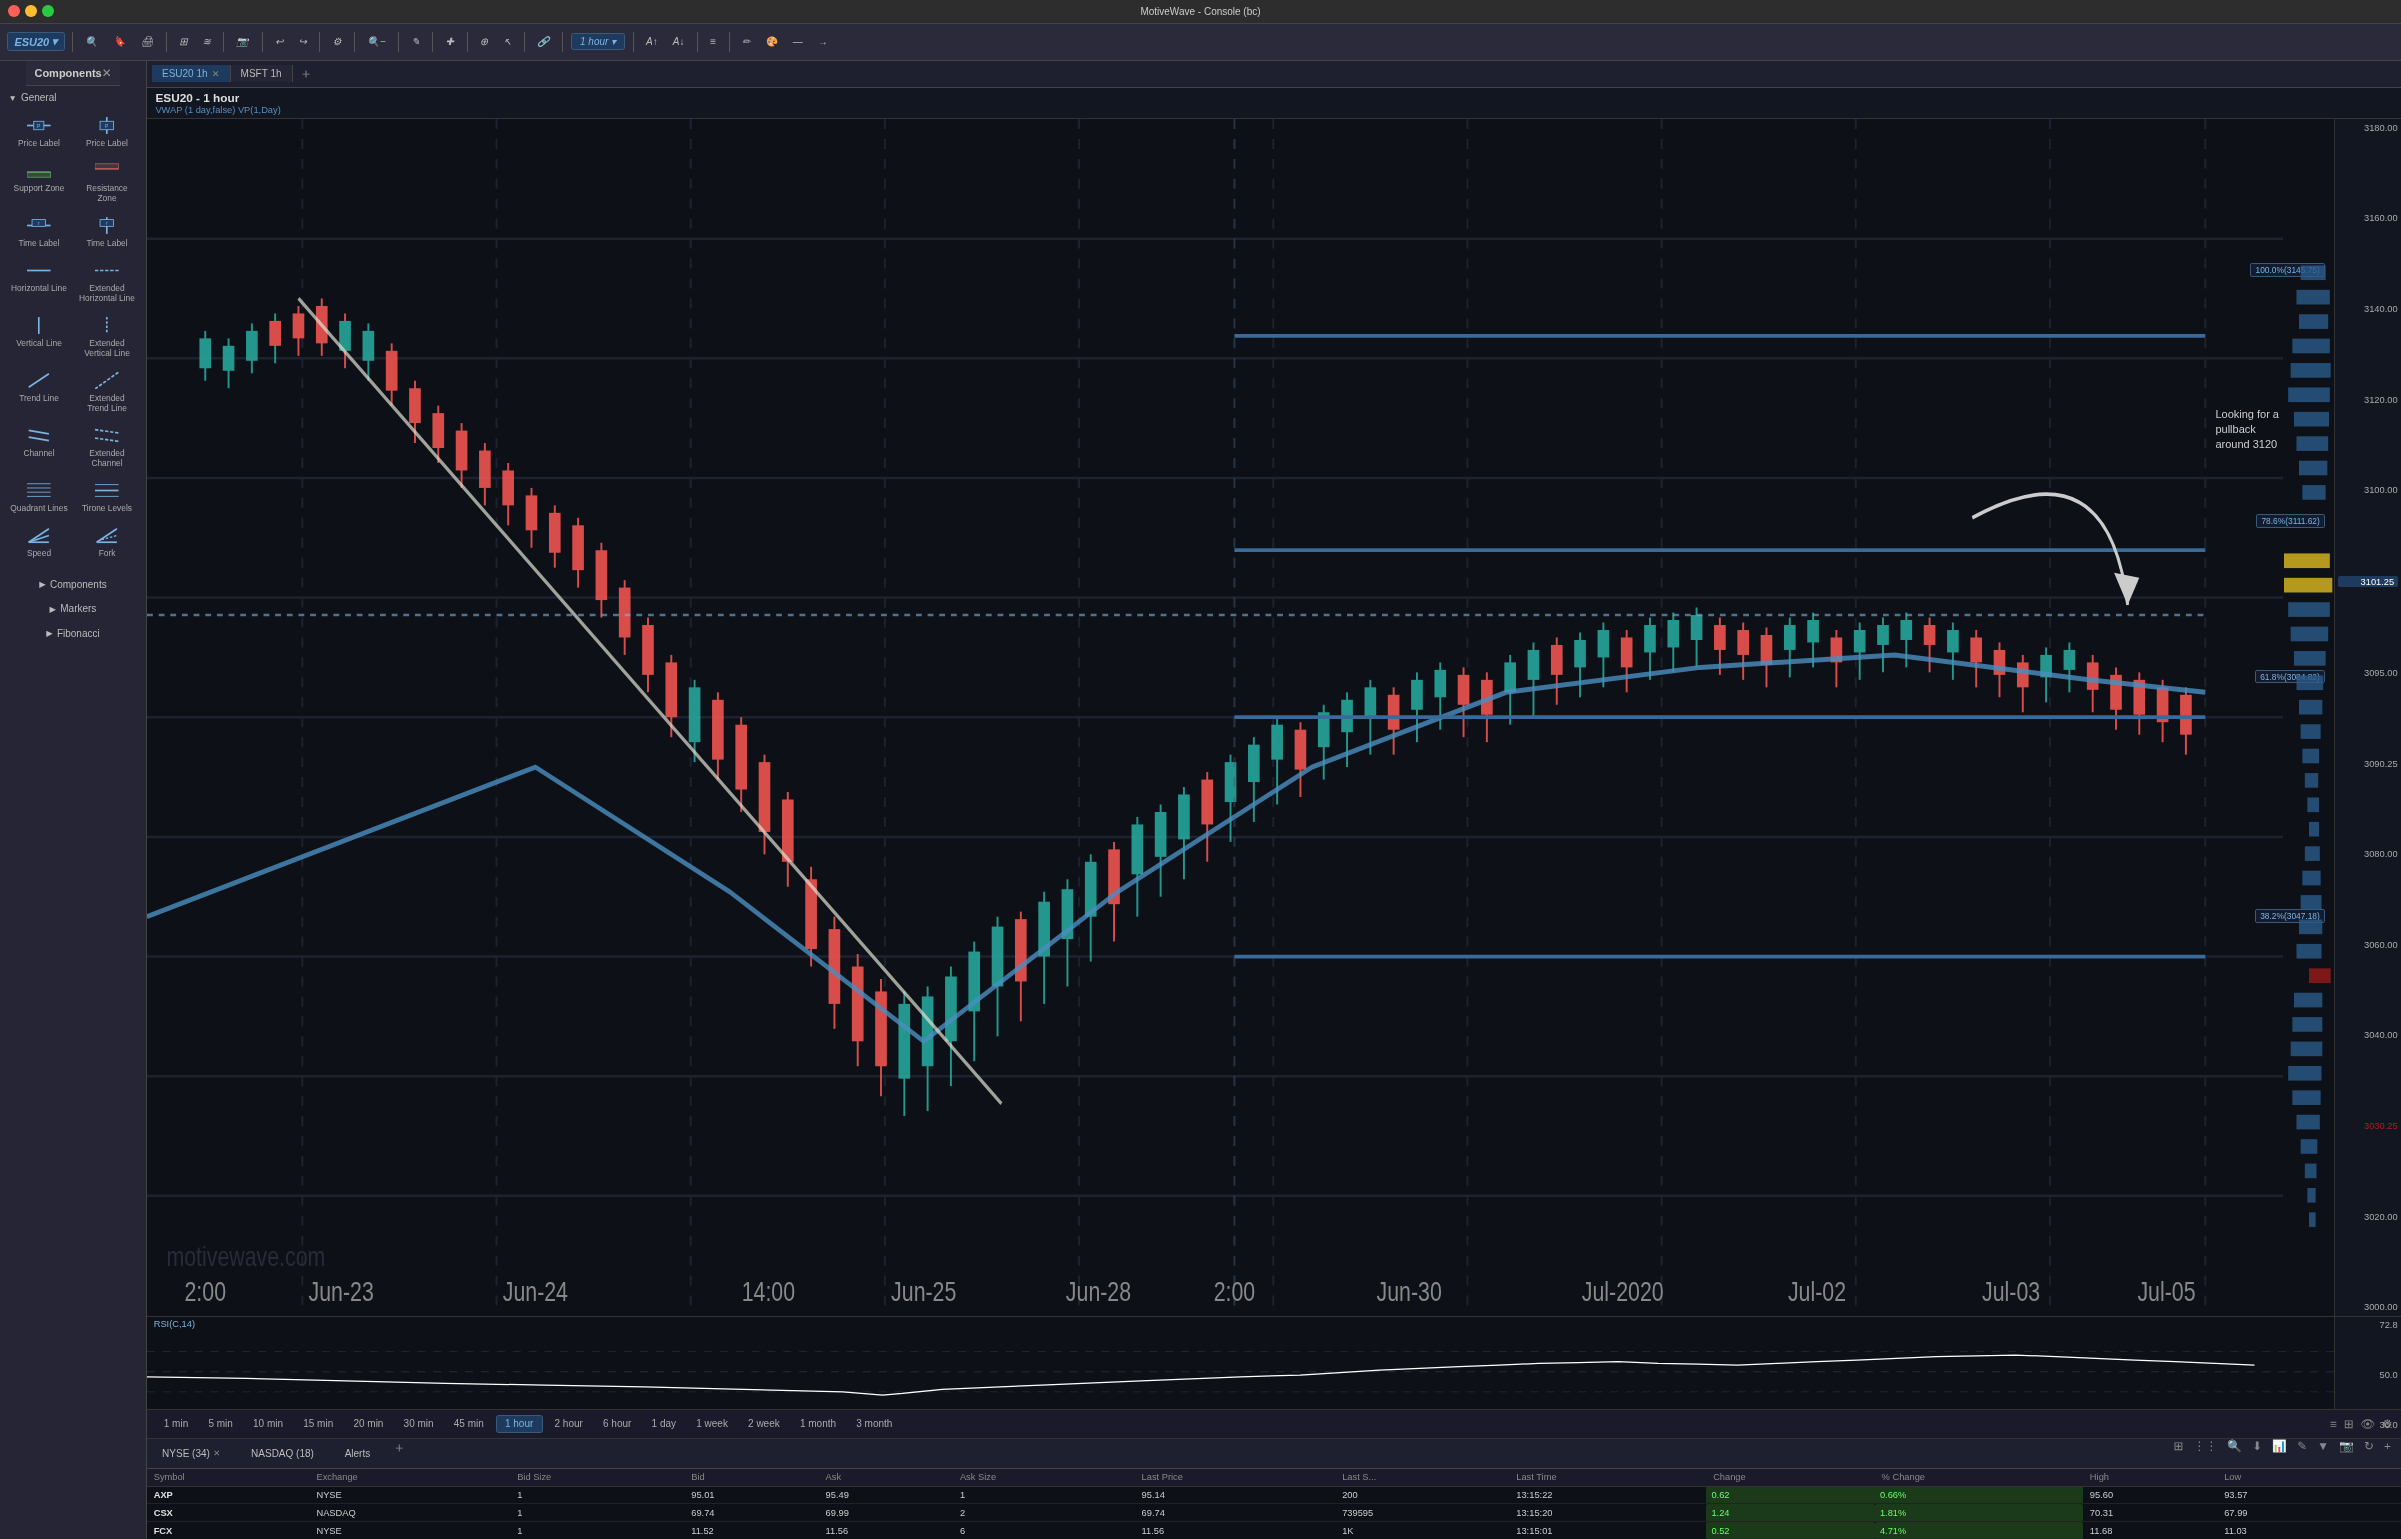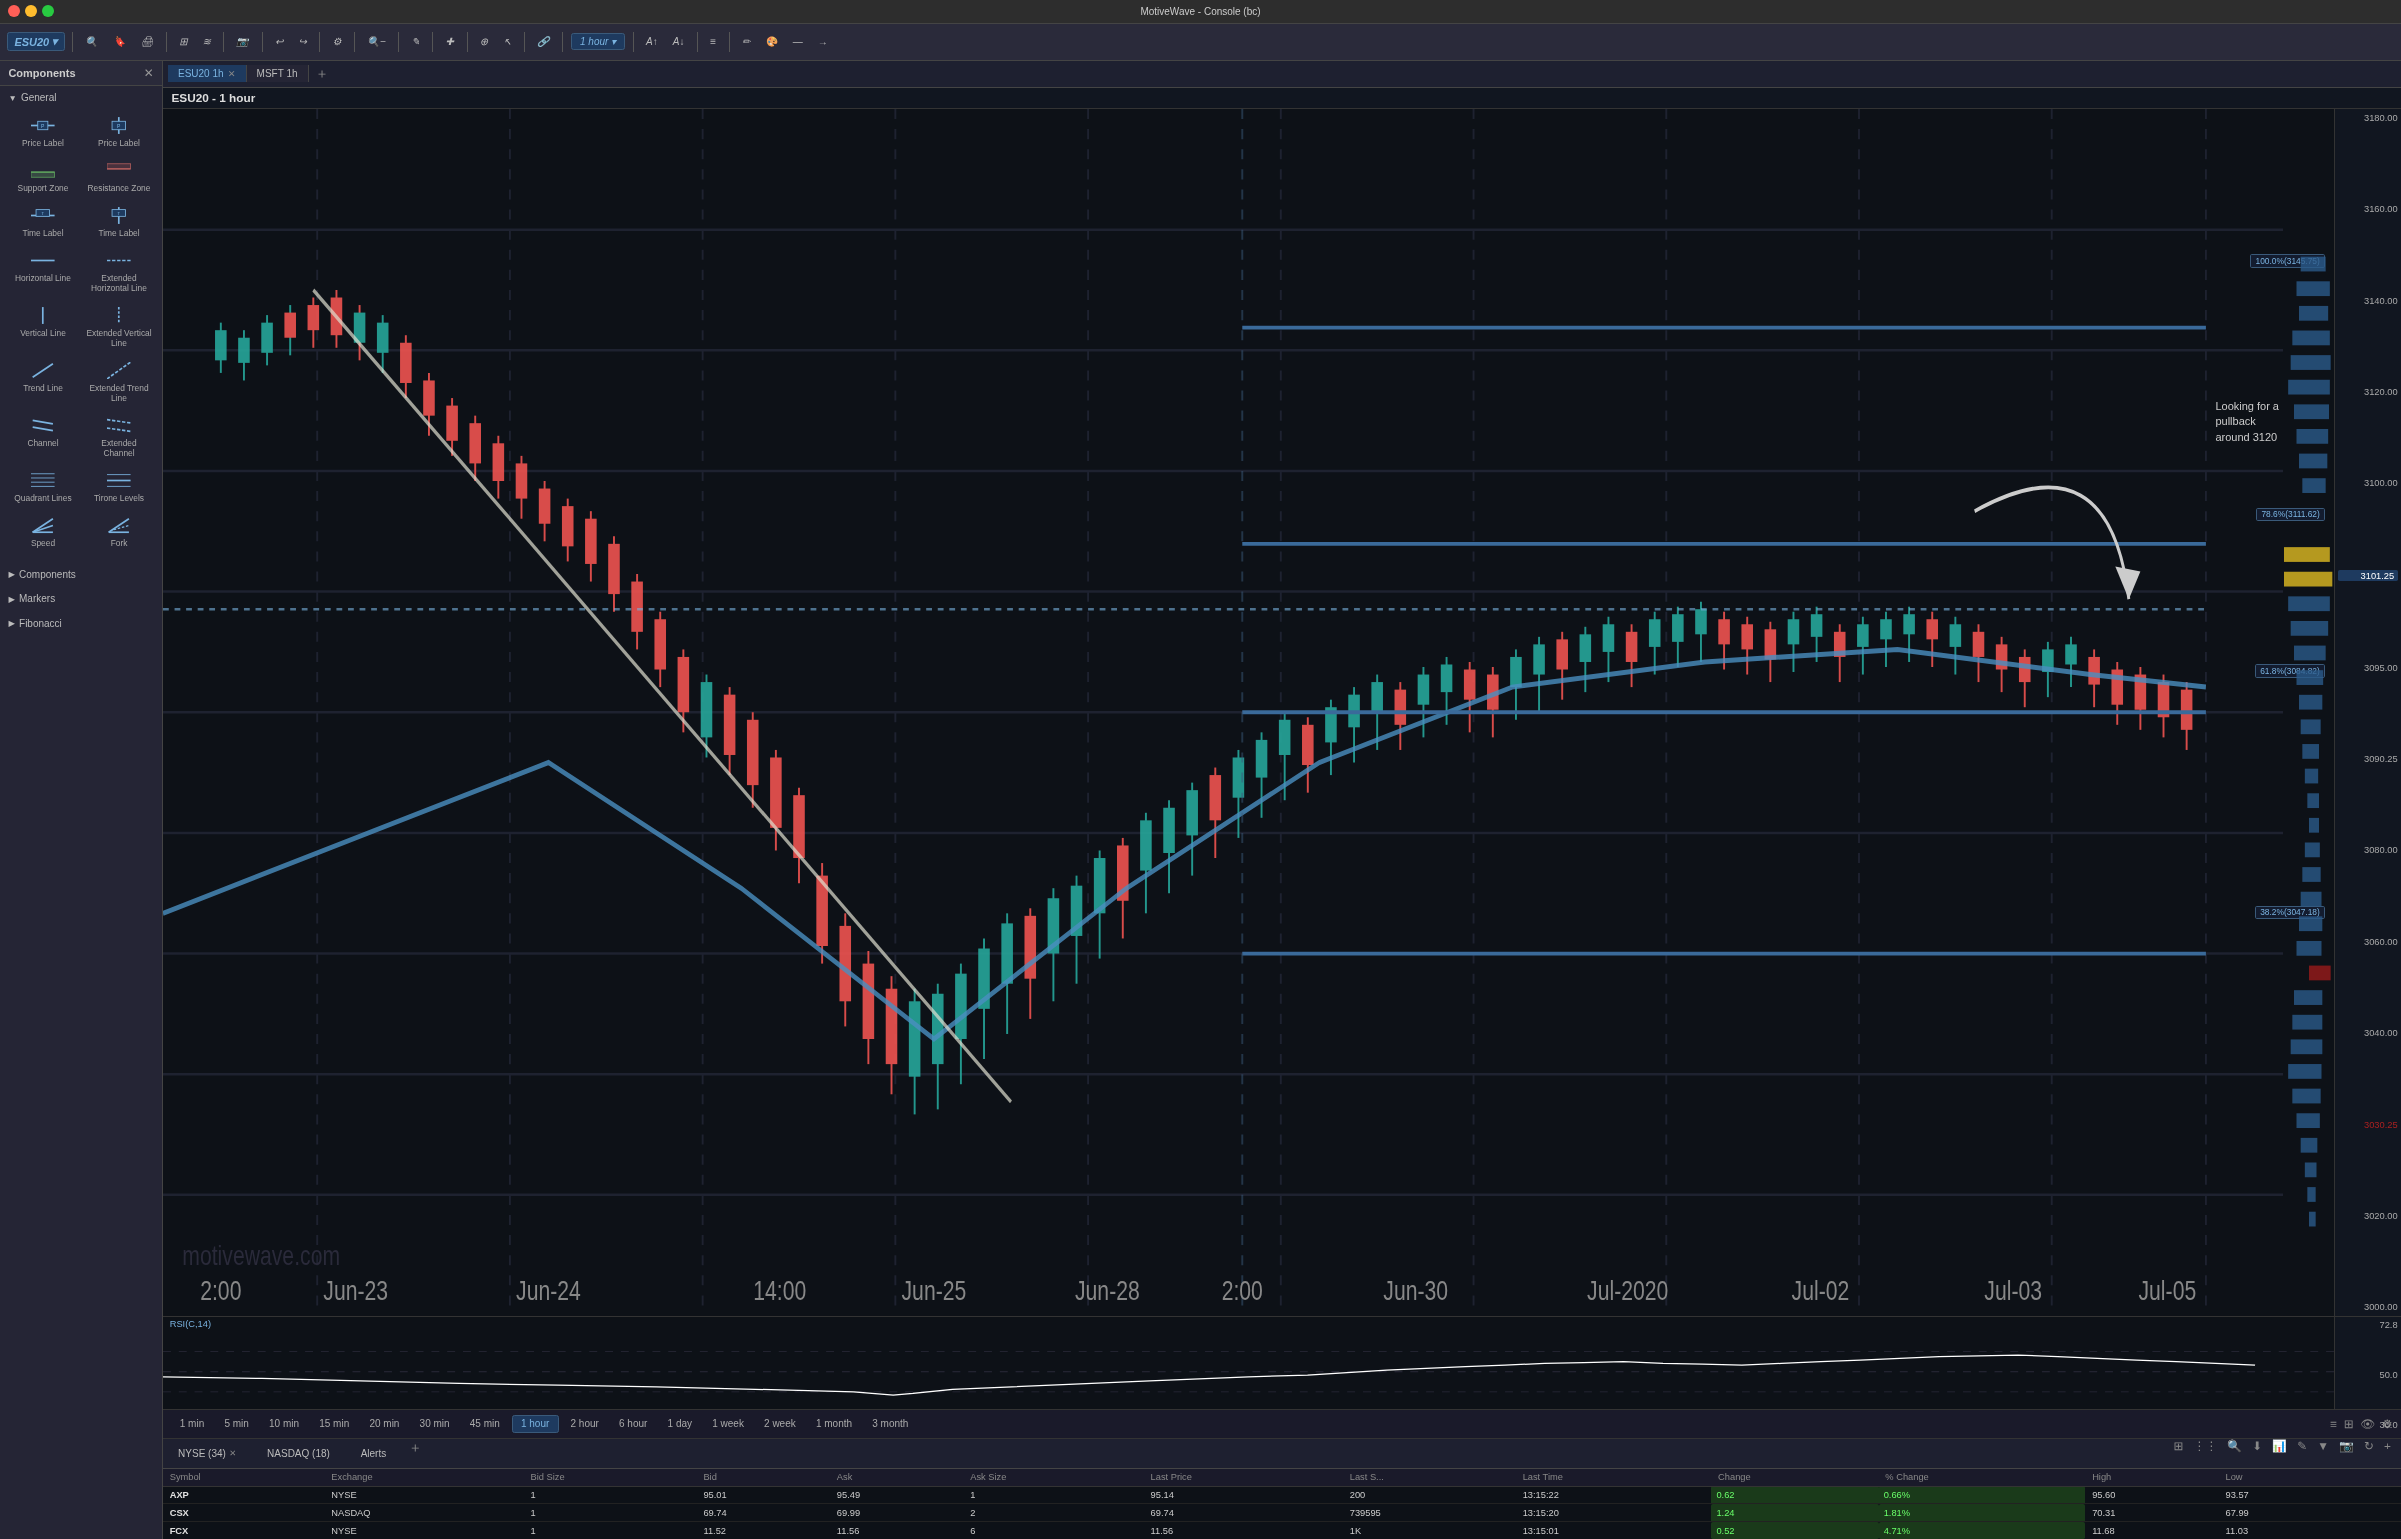--- a/index.html
+++ b/index.html
@@ -17,21 +17,21 @@
     #toolbar { width: 100%; height: 37px; background: #2a2a3a; display: flex; align-items: center; padding: 0 6.7px; gap: 5px; border-bottom: 0.8px solid #444; }
     .toolbar-item { color: #bbb; font-size: 10px; padding: 1.7px 5px; cursor: pointer; display: flex; align-items: center; gap: 2.5px; font-style: italic; }
     .toolbar-sep { width: 0.8px; height: 20px; background: #555; margin: 0 2.5px; }
     .symbol-select { background: #1e3a5f; color: #7ab3e0; border: 0.8px solid #3a5a7a; padding: 1.7px 6.7px; border-radius: 2.5px; font-size: 11px; font-weight: bold; }
     .timeframe-btn { background: #1e3a5f; color: #7ab3e0; border: 0.8px solid #3a5a7a; padding: 1.7px 8.4px; border-radius: 2.5px; font-size: 10px; }
 
     
     #main-layout { display: flex; width: 100%; height: calc(100% - 37px - 23.6px); }
 
     
-    #sidebar { width: 163px; background: #252535; border-right: 0.8px solid #444; display: flex; flex-direction: column; overflow-y: auto; flex-shrink: 0; }
+    #sidebar { width: 147px; background: #252535; border-right: 0.8px solid #444; display: flex; flex-direction: column; overflow-y: auto; flex-shrink: 0; align-items: center; }
     #sidebar-header { display: flex; align-items: center; justify-content: space-between; padding: 5px 8.4px; background: #2a2a3a; border-bottom: 0.8px solid #444; }
     #sidebar-header .label { font-size: 11px; color: #ccc; font-weight: bold; }
     .sidebar-close { color: #999; cursor: pointer; font-size: 11.8px; }
     .sidebar-section { padding: 3.4px 0; }
     .sidebar-section-header { display: flex; align-items: center; gap: 4.2px; padding: 3.4px 8.4px; color: #bbb; font-size: 10px; cursor: pointer; }
     .section-arrow { font-size: 8.4px; }
     .sidebar-grid { display: grid; grid-template-columns: 1fr 1fr; gap: 3.4px; padding: 5px 6.7px; }
     .sidebar-item { display: flex; flex-direction: column; align-items: center; padding: 5px 3.4px; cursor: pointer; border-radius: 2.5px; }
     .sidebar-item-icon { font-size: 15px; color: #7ab3e0; margin-bottom: 2.5px; line-height: 1; }
     .sidebar-item-label { font-size: 8.4px; color: #aaa; text-align: center; line-height: 1.2; }
@@ -399,20 +399,21 @@
         <span class="tab-close">✕</span>
       </div>
       <div class="chart-tab">
         <span>MSFT 1h</span>
       </div>
       <div class="tab-add">＋</div>
     </div>
 
     <div id="chart-header">
       <div class="chart-title">ESU20 - 1 hour</div>
+      <div class="chart-subtitle">VWAP (1 day,false)  VP(1,Day)</div>
     </div>
 
     <div id="price-chart" style="flex: 1; position: relative; min-height: 0;">
 
       <div id="chart-svg-container">
         <svg width="100%" height="100%" viewBox="0 0 1100 480" preserveAspectRatio="none" xmlns="http://www.w3.org/2000/svg" style="font-size:12px">
 
           <line x1="80" y1="0" x2="80" y2="480" stroke="#1e2230" stroke-width="1" stroke-dasharray="4,4"></line>
           <line x1="180" y1="0" x2="180" y2="480" stroke="#1e2230" stroke-width="1" stroke-dasharray="4,4"></line>
           <line x1="280" y1="0" x2="280" y2="480" stroke="#1e2230" stroke-width="1" stroke-dasharray="4,4"></line>

